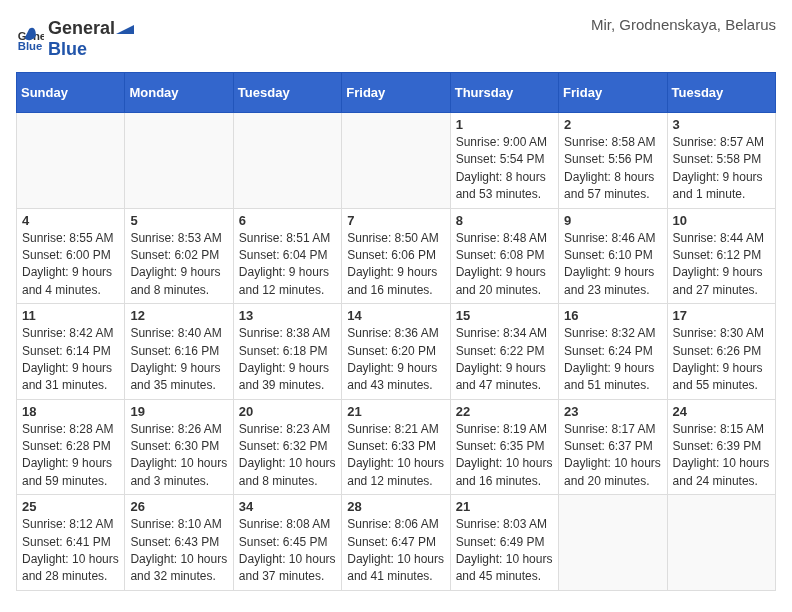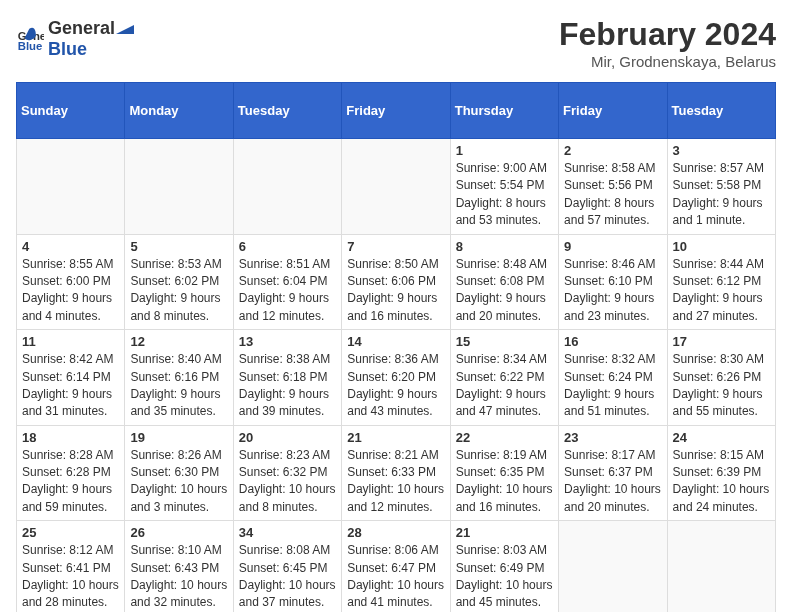--- a/index.html
+++ b/index.html
@@ -50,21 +50,21 @@
     table {
       width: 100%;
       border-collapse: collapse;
       table-layout: fixed;
     }
     th {
       background-color: #3366cc;
       color: #fff;
       font-size: 13px;
       font-weight: bold;
-      padding: 20px 4px;
+      padding: 12px 4px;
       text-align: left;
       border: 1px solid #2255bb;
     }
     td {
       vertical-align: top;
       border: 1px solid #ddd;
       padding: 4px 5px;
       font-size: 10.5px;
       color: #333;
       height: 85px;
@@ -99,21 +99,20 @@
       <div style="display:flex; align-items:baseline; gap:0;">
         <span class="logo-text-general">General</span>
         <svg width="18" height="18" viewBox="0 0 18 18" style="margin:0 1px;">
           <polygon points="0,18 18,9 18,18" fill="#2255aa"></polygon>
         </svg>
       </div>
       <div class="logo-text-blue">Blue</div>
     </div>
   </div>
   <div class="title-area">
-    <div class="month-title">February 2024</div>
     <div class="location-title">Mir, Grodnenskaya, Belarus</div>
   </div>
 </div>
 
 <table>
   <thead>
     <tr id="header-row">
         <th>Sunday</th>
         <th>Monday</th>
         <th>Tuesday</th>

